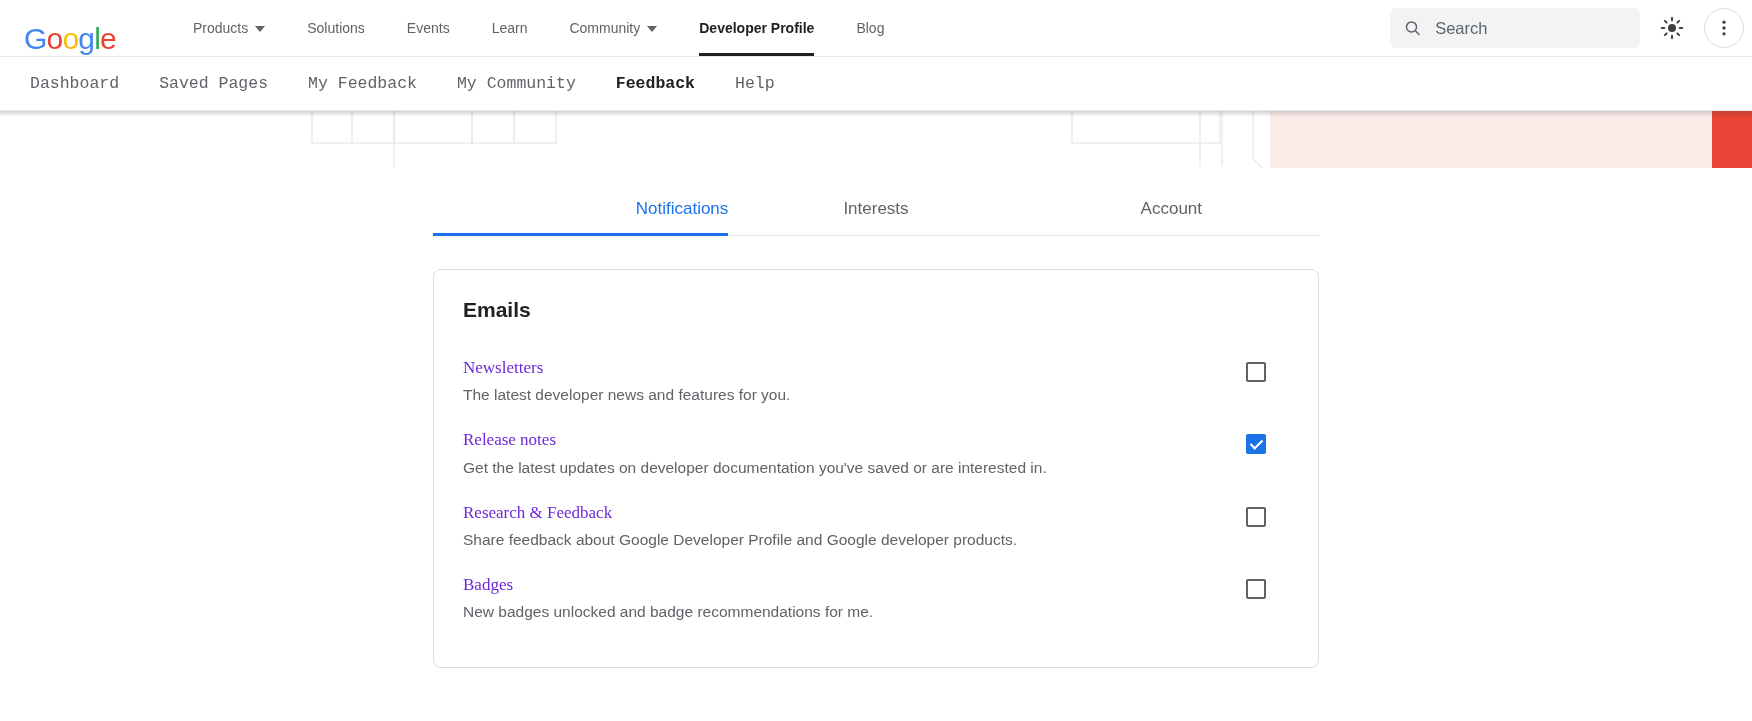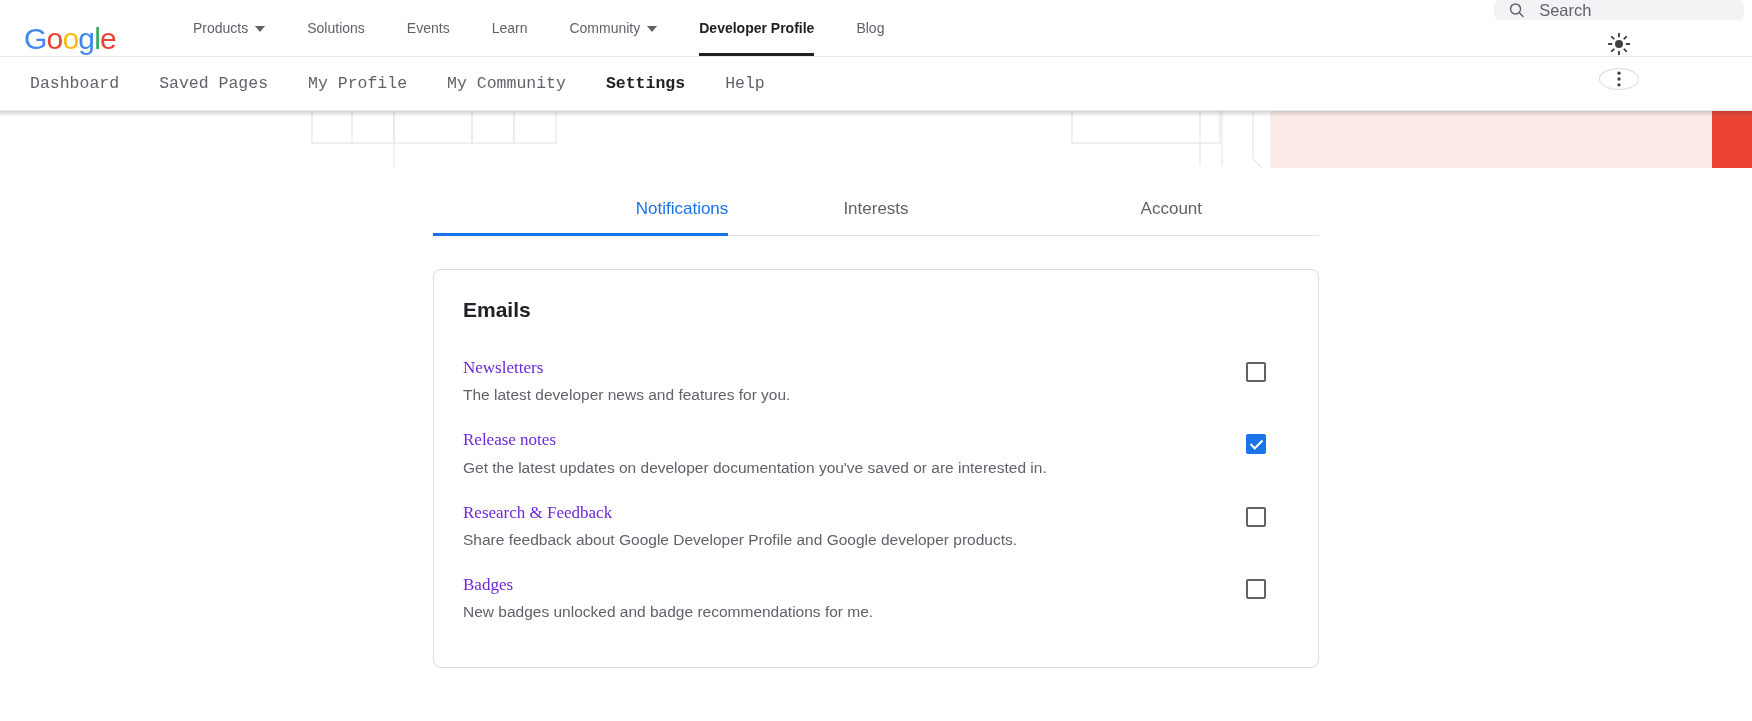--- a/index.html
+++ b/index.html
@@ -83,21 +83,20 @@
 
   .header-right {
     position: absolute;
     right: 0;
     top: 0;
     height: 56px;
     display: flex;
     align-items: center;
     gap: 12px;
     padding-right: 8px;
-    flex-direction: column;
   }
   .search-box {
     width: 250px;
     height: 40px;
     background: #f1f3f4;
     border-radius: 6px;
     display: flex;
     align-items: center;
     padding: 0 14px;
     gap: 14px;
@@ -328,27 +327,27 @@
 </header>
 
 <nav class="secondary-nav">
   <div class="snav-item">
     <span>Dashboard</span>
   </div>
   <div class="snav-item">
     <span>Saved Pages</span>
   </div>
   <div class="snav-item">
-    <span>My Profile</span>
+    <span>My Feedback</span>
   </div>
   <div class="snav-item">
     <span>My Community</span>
   </div>
   <div class="snav-item active">
-    <span>Settings</span>
+    <span>Feedback</span>
   </div>
   <div class="snav-item">
     <span>Help</span>
   </div>
 </nav>
 
 <section class="hero">
   <svg class="hero-svg" viewBox="0 0 1752 140">
 
     <g stroke="#e8eaed" stroke-width="1.4" fill="none">

